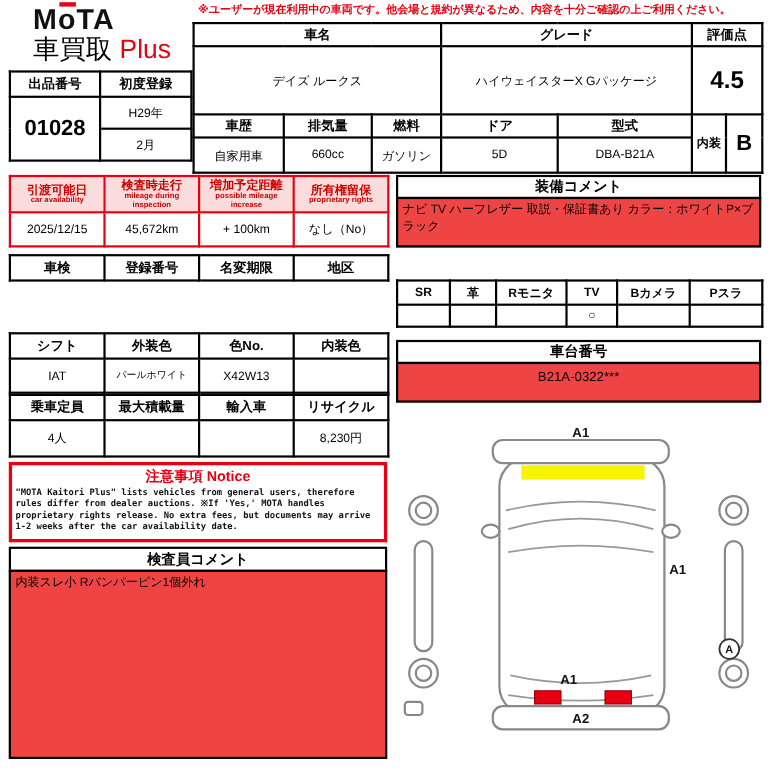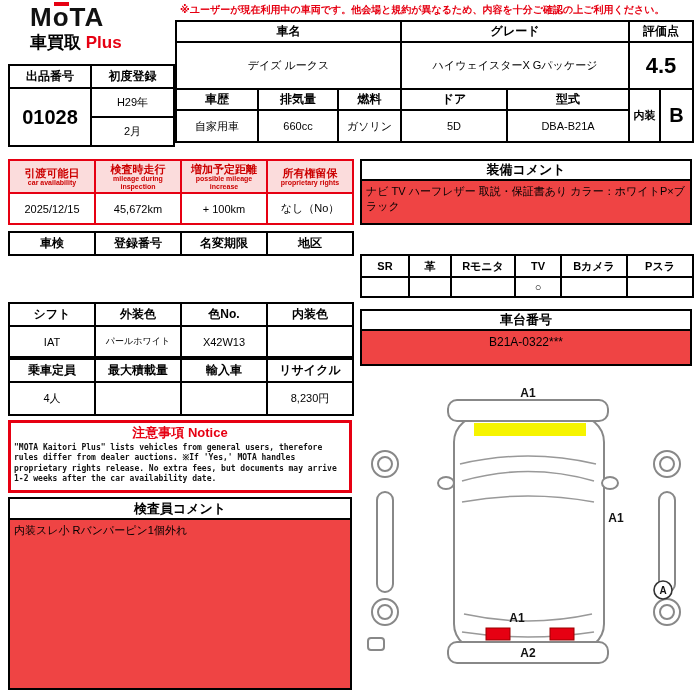--- a/index.html
+++ b/index.html
@@ -7,32 +7,32 @@
     width:700px;height:700px;position:relative;overflow:hidden;
     background:#fff;color:#000;
     font-family:"Liberation Sans","DejaVu Sans",sans-serif;
   }
   .abs{position:absolute}
   table{border-collapse:collapse;table-layout:fixed}
   th,td{border:2px solid #000;text-align:center;vertical-align:middle;padding:0 1px;font-size:11px;overflow:hidden}
   th{font-weight:bold;font-size:12px;background:#fff}
   .rh20{height:20px}.rh21{height:21px}.rh22{height:22px}.rh23{height:23px}
   .rh29{height:29px}.rh31{height:31px}.rh32{height:32px}.rh33{height:33px}
-  .rh42{height:42px}.rh47{height:47px}
+  .rh42{height:42px}.rh47{height:62px}
   .big{font-size:22px;font-weight:bold}
   .big20{font-size:20px;font-weight:bold}
   .pre{white-space:pre-line;line-height:1.25}
   .small9{font-size:9px}
 
   
   .logo{left:30px;top:4px;line-height:1}
   .logo-top{font-size:26px;font-weight:bold;color:#111;letter-spacing:1px}
   .logo-o{position:relative;display:inline-block}
   .logo-o::after{content:"";position:absolute;left:1px;right:1px;top:-2px;height:4px;background:#e60012}
-  .logo-bottom{font-size:17px;font-weight:bold;margin-top:4px}
+  .logo-bottom{font-size:24px;font-weight:normal;margin-top:4px}
   .logo-plus{color:#e60012}
 
   
   .banner{left:180px;top:4px;width:516px;color:#e60012;font-size:10px;font-weight:bold;line-height:1.2;text-align:left}
 
   
   .red-table th,.red-table td{border:2px solid #e60012}
   .red-table th{background:#fbdcdc;color:#cc0000;font-size:11px;line-height:1.1}
   .red-table .sub{display:block;font-size:7px;font-weight:bold;color:#cc0000}
 

